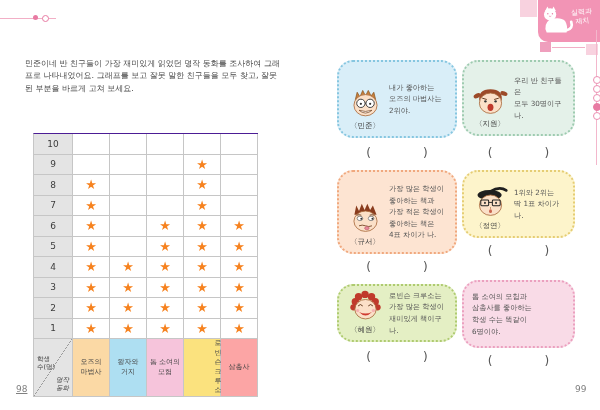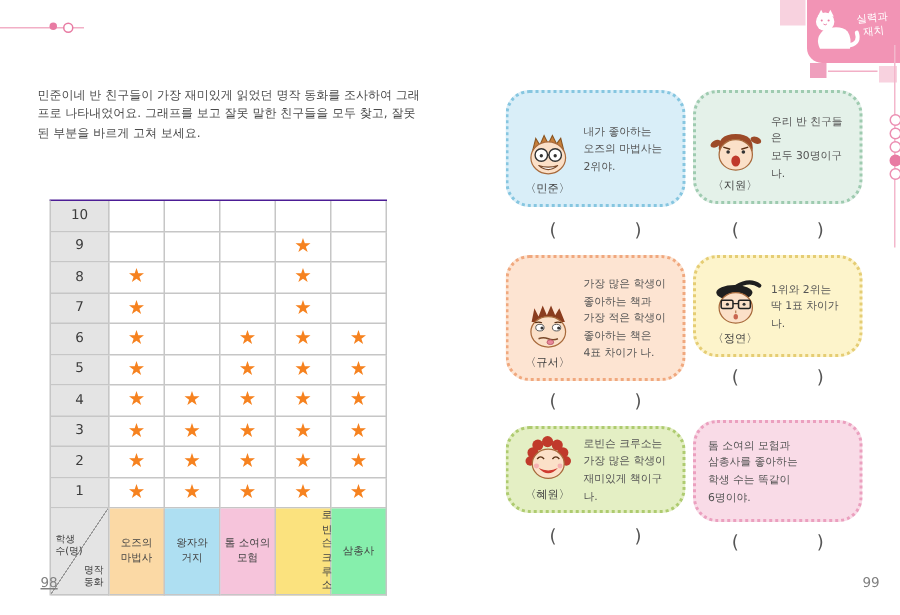--- a/index.html
+++ b/index.html
@@ -34,24 +34,24 @@
   .cell{border-right:1px solid #c6c6c6;border-bottom:1px solid #c6c6c6;
         display:flex;align-items:center;justify-content:center;}
   .ylabel{background:#e4e4e4;font-size:9px;color:#3c3c3c;}
   .star{color:#f6821f;font-size:13px;line-height:1;}
   .corner{background:#e4e4e4;position:relative;
      background-image:linear-gradient(to bottom right,rgba(0,0,0,0) 49.4%,#9a9a9a 49.4%,#9a9a9a 50.6%,rgba(0,0,0,0) 50.6%),
                       linear-gradient(#e4e4e4,#e4e4e4);}
   .corner .ctop{position:absolute;top:16px;left:3px;font-size:6.5px;color:#3c3c3c;
                 line-height:1.25;white-space:pre-line;}
   .corner .cbot{position:absolute;bottom:4px;right:3px;font-size:6.5px;color:#3c3c3c;
-                line-height:1.25;white-space:pre-line;text-align:left;}
+                line-height:1.25;white-space:pre-line;text-align:left;font-style:italic;}
   .cat{font-size:7px;color:#444;text-align:center;line-height:1.35;white-space:pre-line;}
   .pagenum{position:absolute;top:384px;font-size:9px;color:#808080;}
-  .pn-left{left:27px;text-decoration:underline;} .pn-right{left:575px;}
+  .pn-left{left:16px;text-decoration:underline;} .pn-right{left:575px;}
   
   .bubble{position:absolute;border-radius:16px;display:flex;align-items:center;
           padding:5px 5px 5px 5px;box-sizing:border-box;}
   .bleft{width:42px;flex:0 0 42px;display:flex;flex-direction:column;align-items:center;
          justify-content:flex-end;align-self:stretch;}
   .face{width:37px;height:37px;flex:0 0 auto;}
   .bname{font-size:7.5px;color:#3f3f3f;margin-top:1px;white-space:nowrap;}
   .btext{flex:1;font-size:7.2px;line-height:1.6;color:#555;white-space:pre-line;padding-left:3px;}
   .b1{left:337px;top:60px;width:120px;height:78px;background:#d9eef8;border:2px dotted #86c6e0;}
   .b2{left:462px;top:60px;width:113px;height:76px;background:#e4f1e9;border:2px dotted #9ecbb0;}
@@ -209,21 +209,21 @@
 동화</span>
       </div>
       <div class="cell cat" style="background: rgb(251, 217, 165);">오즈의
 마법사</div>
       <div class="cell cat" style="background: rgb(174, 223, 242);">왕자와
 거지</div>
       <div class="cell cat" style="background: rgb(246, 196, 219);">톰 소여의
 모험</div>
       <div class="cell cat" style="background: rgb(251, 226, 126); padding-left: 32px;">로빈슨
 크루소</div>
-      <div class="cell cat" style="background: #86efac;">삼총사</div>
+      <div class="cell cat" style="background: #fca5a5;">삼총사</div>
     </div>
   <div class="pagenum pn-left">98</div>
 
   <div class="bubble b1">
     <div class="bleft">
       <svg class="face" viewBox="0 0 40 40">
         <path d="M9,18 L11,10 L14,15 L17,8 L20,14 L23,8 L26,14 L29,10 L31,18 Z" fill="#c77f3a" stroke="#8a5522" stroke-width="0.8"></path>
         <ellipse cx="20" cy="24" rx="12.5" ry="11.5" fill="#fbe0c8" stroke="#a86a3c" stroke-width="0.9"></ellipse>
         <circle cx="15" cy="22" r="4.5" fill="#fff" stroke="#333" stroke-width="1"></circle>
         <circle cx="25" cy="22" r="4.5" fill="#fff" stroke="#333" stroke-width="1"></circle>

